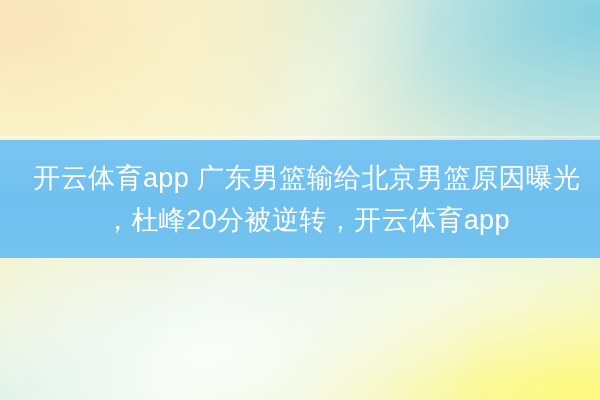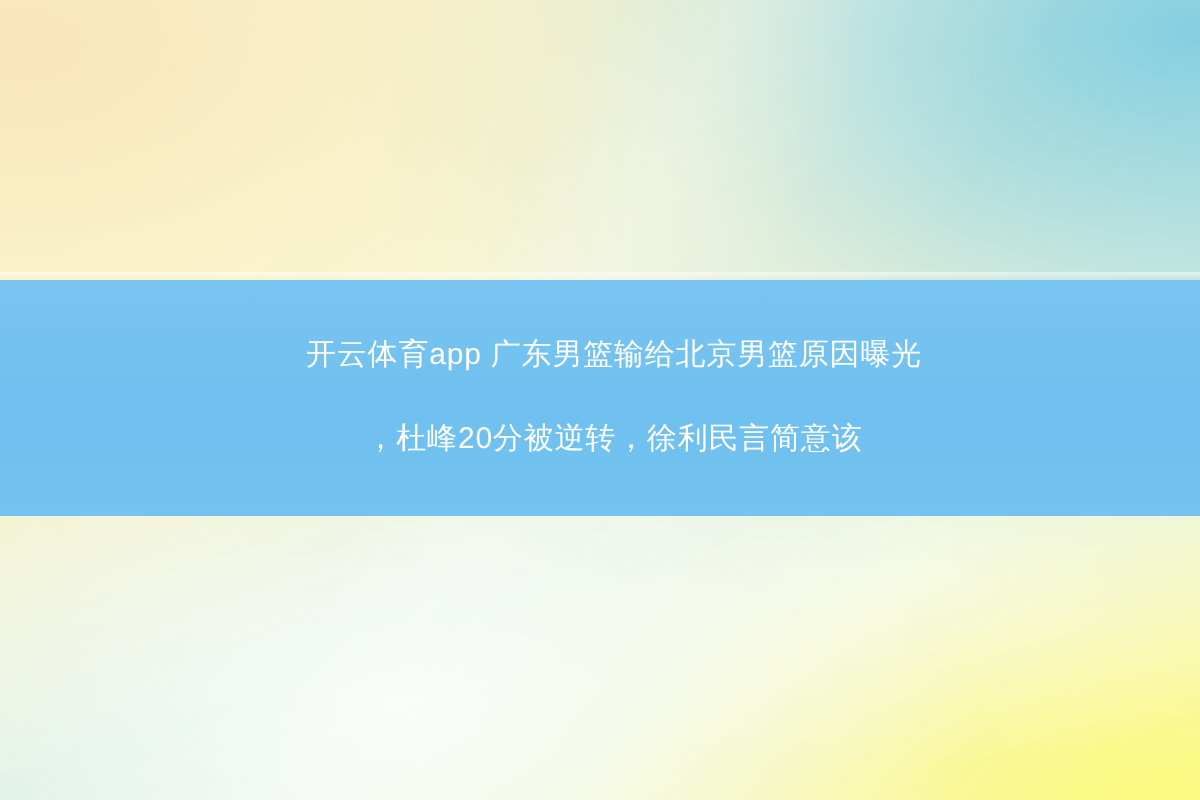--- a/index.html
+++ b/index.html
@@ -102,21 +102,21 @@
     background: linear-gradient(to bottom, #79c4f1 0%, #6fc0ef 55%, #74c3f0 100%);
     display: flex;
     flex-direction: column;
     align-items: center;
     justify-content: center;
     box-sizing: border-box;
     padding: 0 14px;
   }
   .banner-line {
     color: #ffffff;
-    font-size: 15px;
+    font-size: 27px;
     line-height: 40px;
     letter-spacing: 0.4px;
     text-align: center;
     white-space: nowrap;
     margin-left: 14px;
   }
   .banner-line-1 { margin-bottom: 2px; }
 </style>
 </head>
 <body>
@@ -126,16 +126,16 @@
   <div class="bg-base"></div>
   <div class="bg-cyan"></div>
   <div class="bg-cream"></div>
   <div class="bg-yellow"></div>
   <div class="bg-mist"></div>
   <div class="bg-diag"></div>
   <div class="bg-seam"></div>
 
   <div class="banner">
     <div class="banner-line banner-line-1">开云体育app 广东男篮输给北京男篮原因曝光</div>
-    <div class="banner-line banner-line-2">，杜峰20分被逆转，徐利民言简意该</div>
+    <div class="banner-line banner-line-2">，杜峰20分被逆转，开云体育app</div>
   </div>
 
 </div>
 
 </body></html>

